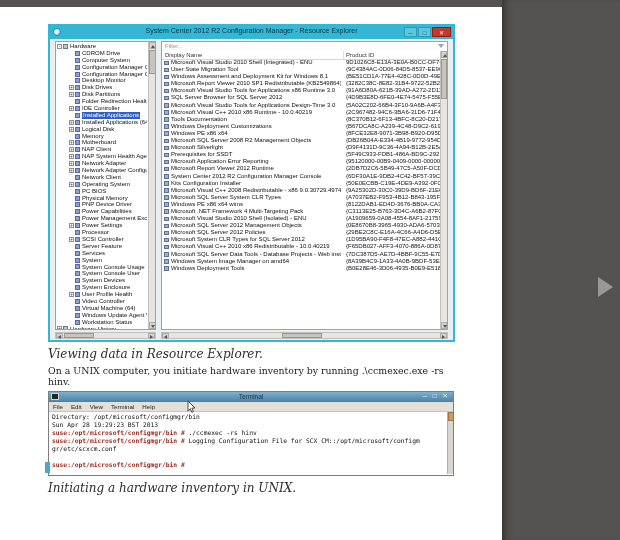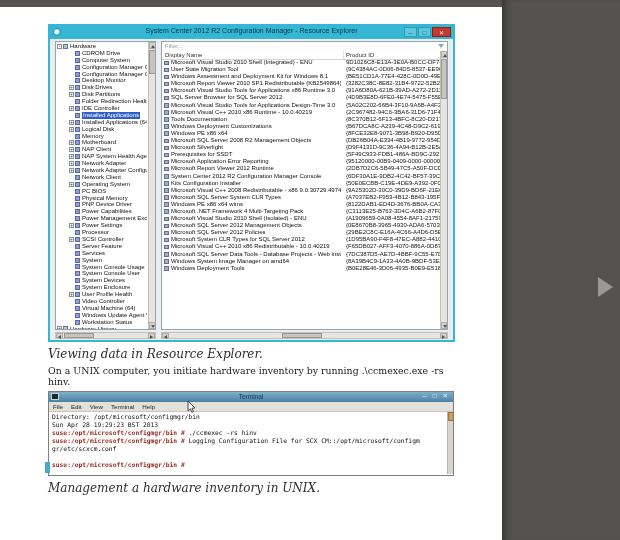--- a/index.html
+++ b/index.html
@@ -595,13 +595,13 @@
     </div>
   <div class="term-vscroll">
     <span class="term-thumb"></span>
   </div>
   <svg class="cursor-arrow" width="9" height="12" viewBox="0 0 9 12">
     <path d="M1,0 L1,10 L3.4,7.8 L4.9,11.3 L6.4,10.6 L4.9,7.2 L8,7 Z" fill="#fff" stroke="#222" stroke-width="0.8"></path>
   </svg>
 </div>
 <div class="blue-mark"></div>
 
-<div class="cap cap2">Management a hardware inventory in UNIX.</div>
+<div class="cap cap2">Initiating a hardware inventory in UNIX.</div>
 
 </body></html>

